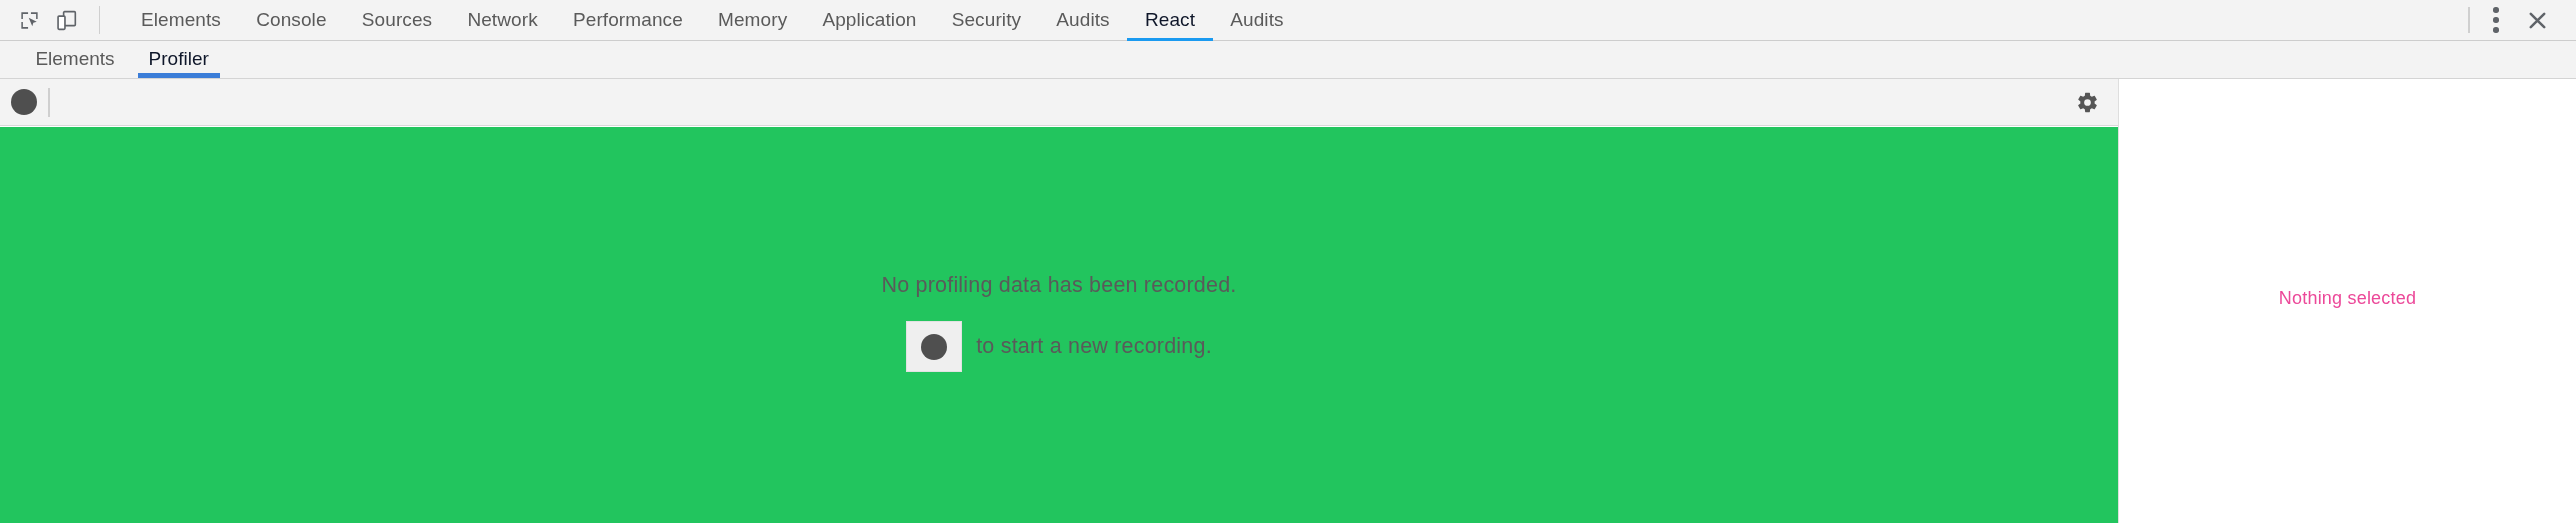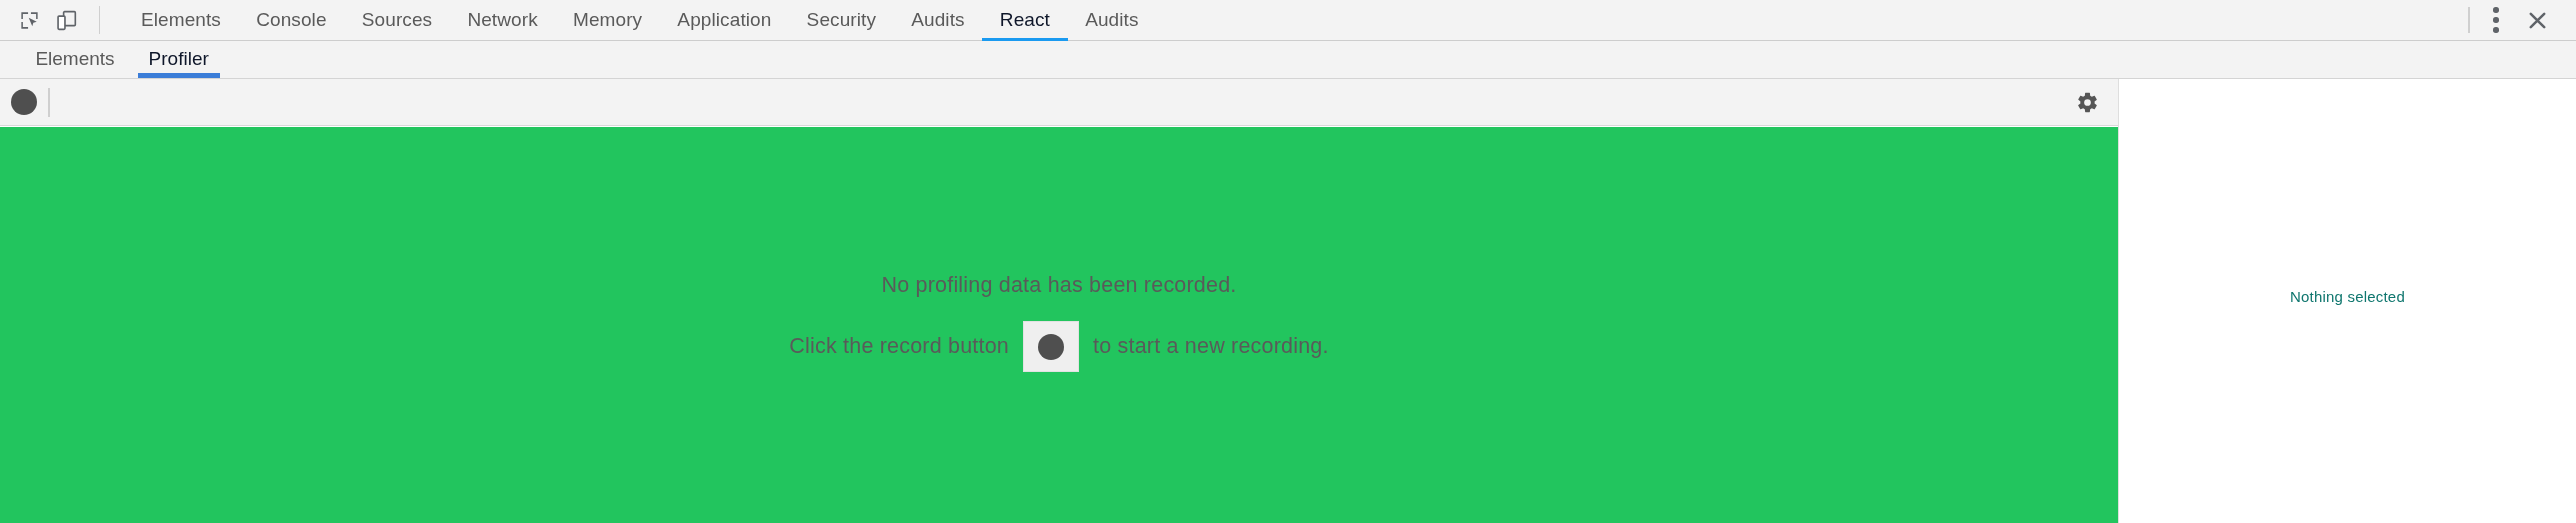--- a/index.html
+++ b/index.html
@@ -119,21 +119,21 @@
 
   
   .sidebar{
     position:absolute; left:2118px; top:79px; width:458px; height:445px;
     background:#ffffff;
     border-left:1.5px solid #dedede;
   }
   .sidebar-empty{
     position:absolute; left:0; right:0; top:209px;
     text-align:center;
-    font-size:15px; color:#0f766e; letter-spacing:0.2px;
+    font-size:18px; color:#ec4899; letter-spacing:0.2px;
   }
 </style>
 </head>
 <body>
 
 <div class="app">
 
   <div class="devtools-tabbar">
 
     <div class="tool-icons">
@@ -161,20 +161,23 @@
       <div class="maintab">
         <span>Console</span>
       </div>
       <div class="maintab">
         <span>Sources</span>
       </div>
       <div class="maintab">
         <span>Network</span>
       </div>
       <div class="maintab">
+        <span>Performance</span>
+      </div>
+      <div class="maintab">
         <span>Memory</span>
       </div>
       <div class="maintab">
         <span>Application</span>
       </div>
       <div class="maintab">
         <span>Security</span>
       </div>
       <div class="maintab">
         <span>Audits</span>
@@ -221,21 +224,20 @@
       <svg width="23" height="23" viewBox="0 0 24 24" aria-hidden="true">
         <path fill="#555555" d="M19.4 13c.04-.32.06-.66.06-1s-.02-.68-.07-1l2.11-1.63a.5.5 0 0 0 .12-.64l-2-3.46a.5.5 0 0 0-.6-.22l-2.49 1a7.3 7.3 0 0 0-1.73-1L14.5 2.2a.5.5 0 0 0-.5-.42h-4a.5.5 0 0 0-.49.42L9.2 4.9c-.63.26-1.2.6-1.73 1l-2.49-1a.5.5 0 0 0-.6.22l-2 3.46a.5.5 0 0 0 .12.64L4.6 11c-.05.32-.07.66-.07 1s.02.68.07 1l-2.11 1.63a.5.5 0 0 0-.12.64l2 3.46c.12.22.39.3.6.22l2.49-1c.52.4 1.1.74 1.73 1l.31 2.72c.04.24.25.42.49.42h4c.25 0 .46-.18.49-.42l.31-2.72c.63-.26 1.2-.6 1.73-1l2.49 1c.23.09.48 0 .6-.22l2-3.46a.5.5 0 0 0-.12-.64L19.4 13zM12 15.5A3.5 3.5 0 1 1 12 8.5a3.5 3.5 0 0 1 0 7z"></path>
       </svg>
     </div>
   </div>
 
   <div class="profiler-body">
     <div class="empty-state">
       <div class="empty-line1">No profiling data has been recorded.</div>
       <div class="empty-line2">
-        <span>Click the record button</span>
         <span class="inline-record-btn">
           <span class="inline-record-dot"></span>
         </span>
         <span>to start a new recording.</span>
       </div>
     </div>
   </div>
 
   <div class="sidebar">
     <div class="sidebar-empty">Nothing selected</div>

